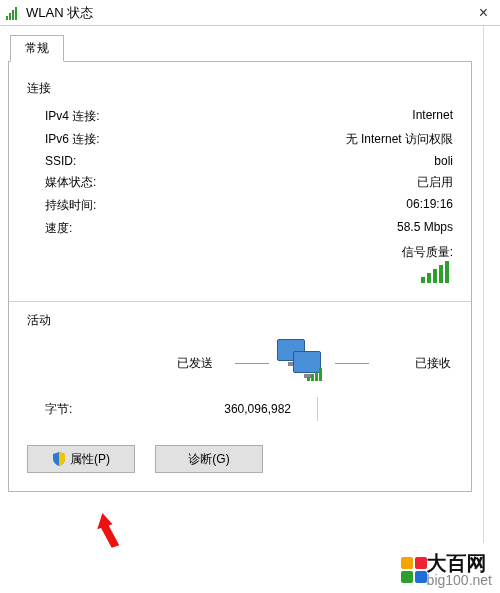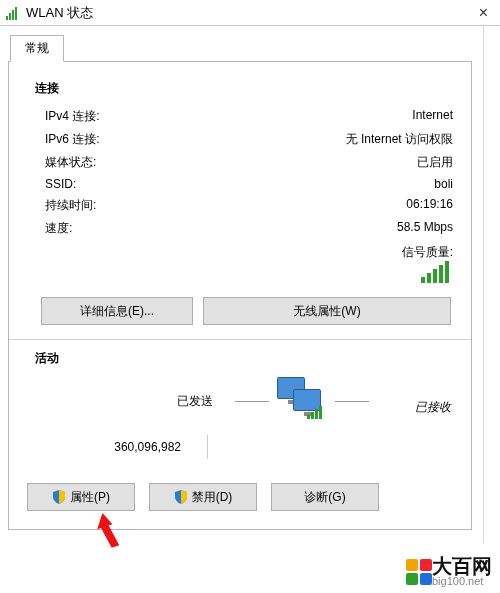--- a/index.html
+++ b/index.html
@@ -53,21 +53,21 @@
     font-size: 12px;
     top: 1px;
     z-index: 2;
     margin-left: 2px;
   }
   .panel {
     border: 1px solid #b5b5b5;
     padding: 14px 16px 16px 16px;
     position: relative;
   }
-  .section-title { margin: 4px 0 8px 10px; font-weight: bold; }
+  .section-title { margin: 4px 0 8px 2px; }
   .kv-row {
     display: flex;
     justify-content: space-between;
     padding: 3px 2px 3px 20px;
   }
   .kv-label { }
   .kv-value { text-align: right; }
   .signal-row {
     display: flex;
     align-items: flex-end;
@@ -108,21 +108,21 @@
   .hr { height: 1px; background: #d0d0d0; margin: 14px -16px 10px -16px; }
   .activity-header {
     margin-top: 8px;
     position: relative;
     height: 50px;
   }
   .activity-sent {
     position: absolute; left: 152px; top: 18px;
   }
   .activity-recv {
-    position: absolute; right: 4px; top: 24px; font-style: italic;
+    position: absolute; right: 4px; top: 18px;
   }
   .activity-line {
     position: absolute;
     top: 26px;
     height: 1px;
     background: #999;
   }
   .line-left { left: 210px; width: 34px; }
   .line-right { left: 310px; width: 34px; }
   .monitors {
@@ -165,21 +165,21 @@
     padding: 10px 2px 4px 20px;
   }
   .bytes-label { width: 110px; }
   .bytes-sent { width: 136px; text-align: right; }
   .bytes-sep {
     width: 1px; height: 24px;
     background: #ccc;
     margin: 0 26px;
   }
   .bytes-recv { flex: 1; text-align: right; padding-right: 4px; }
-  .btn-row2 { display: flex; gap: 14px; margin: 20px 0 2px 2px; }
+  .btn-row2 { display: flex; gap: 20px; margin: 20px 0 2px 2px; }
   .btn-row2 .btn { width: 108px; }
   .shield-icon {
     width: 14px; height: 14px;
     position: relative;
   }
   .shield-icon svg { width: 14px; height: 14px; display:block; }
   .arrow {
     position: absolute;
     left: 96px; top: 512px;
     width: 24px; height: 36px;
@@ -196,21 +196,21 @@
     grid-template-columns: 12px 12px;
     grid-template-rows: 12px 12px;
     gap: 2px;
   }
   .wm-squares span:nth-child(1){ background:#f4a300; border-radius:2px;}
   .wm-squares span:nth-child(2){ background:#e23; border-radius:2px;}
   .wm-squares span:nth-child(3){ background:#2c9f2c; border-radius:2px;}
   .wm-squares span:nth-child(4){ background:#1e6fd9; border-radius:2px;}
   .wm-text { line-height: 1; }
   .wm-big { font-size: 20px; font-weight: 700; color:#111; }
-  .wm-small { font-size: 11px; color:#888; }
+  .wm-small { font-size: 14px; color:#888; }
   .side-border {
     position: absolute;
     right: 16px;
     top: 26px;
     bottom: 50px;
     width: 1px;
     background: #d9d9d9;
   }
 </style>
 </head>
@@ -237,50 +237,46 @@
 
     <div class="kv-row">
       <span class="kv-label">IPv4 连接:</span>
       <span class="kv-value">Internet</span>
     </div>
     <div class="kv-row">
       <span class="kv-label">IPv6 连接:</span>
       <span class="kv-value">无 Internet 访问权限</span>
     </div>
     <div class="kv-row">
+      <span class="kv-label">SSID:</span>
+      <span class="kv-value">boli</span>
+    </div>
+    <div class="kv-row">
       <span class="kv-label">媒体状态:</span>
       <span class="kv-value">已启用</span>
-    </div>
-    <div class="kv-row">
-      <span class="kv-label">SSID:</span>
-      <span class="kv-value">boli</span>
     </div>
     <div class="kv-row">
       <span class="kv-label">持续时间:</span>
       <span class="kv-value">06:19:16</span>
     </div>
     <div class="kv-row">
       <span class="kv-label">速度:</span>
       <span class="kv-value">58.5 Mbps</span>
     </div>
     <div class="signal-row">
       <span class="kv-label">信号质量:</span>
       <div class="signal-bars">
         <span></span>
           <span></span>
           <span></span>
           <span></span>
           <span></span>
       </div>
     </div>
 
-    <div class="btn-row1">
-      <div class="btn btn-details">详细信息(E)...</div>
-      <div class="btn btn-wireless">无线属性(W)</div>
-    </div>
 
     <div class="hr"></div>
 
     <div class="section-title">活动</div>
 
     <div class="activity-header">
       <span class="activity-sent">已发送</span>
       <div class="activity-line line-left"></div>
       <div class="monitors">
         <div class="mon mon1"></div>
@@ -290,44 +286,36 @@
             <span></span>
             <span></span>
             <span></span>
           </div>
       </div>
       <div class="activity-line line-right"></div>
       <span class="activity-recv">已接收</span>
     </div>
 
     <div class="bytes-row">
+      <span class="bytes-label">字节:</span>
       <span class="bytes-sent">360,096,982</span>
       <div class="bytes-sep"></div>
     </div>
 
     <div class="btn-row2">
       <div class="btn">
         <span class="shield-icon">
           <svg viewBox="0 0 14 14">
               <path d="M7 0 L13 2 V7 C13 10 10 13 7 14 C4 13 1 10 1 7 V2 Z" fill="#2d7bd1"></path>
               <path d="M7 0 L13 2 V7 C13 10 10 13 7 14 V0 Z" fill="#f4c400"></path>
             </svg>
         </span>
         <span>属性(P)</span>
       </div>
       <div class="btn">
-        <span class="shield-icon">
-          <svg viewBox="0 0 14 14">
-              <path d="M7 0 L13 2 V7 C13 10 10 13 7 14 C4 13 1 10 1 7 V2 Z" fill="#2d7bd1"></path>
-              <path d="M7 0 L13 2 V7 C13 10 10 13 7 14 V0 Z" fill="#f4c400"></path>
-            </svg>
-        </span>
-        <span>禁用(D)</span>
-      </div>
-      <div class="btn">
         <span>诊断(G)</span>
       </div>
     </div>
 
   </div>
 </div>
 
 <svg class="arrow" viewBox="0 0 24 36">
   <path d="M12 0 L18 14 L14 14 L18 36 L10 36 L6 14 L2 14 Z" fill="#e11" transform="rotate(-18 12 18)"></path>
 </svg>

